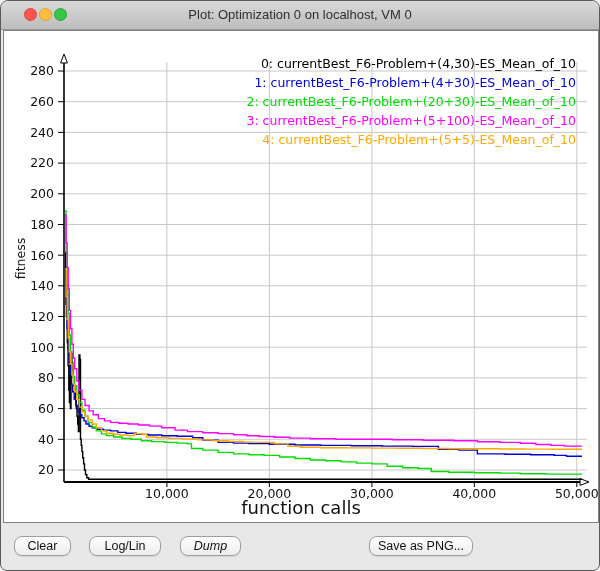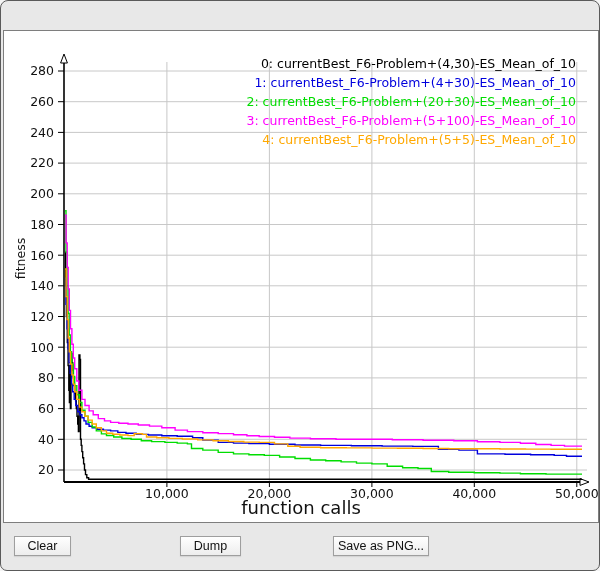--- a/index.html
+++ b/index.html
@@ -37,29 +37,35 @@
     font-size:12.5px; color:#111;
     transform:rotate(-90deg);
   }
   .xlabel{
     position:absolute; left:2px; top:466px; width:590px; text-align:center;
     font-size:18px; color:#111;
   }
   .btn{
     position:absolute; top:535px; height:20px; box-sizing:border-box;
     background:linear-gradient(#ffffff,#ededed);
-    border:1px solid #9e9e9e; border-radius:0;
+    border:1px solid #9e9e9e; border-radius:8px;
     font-family:"Liberation Sans", sans-serif; font-size:12.5px; color:#111;
     padding:0; line-height:17px; box-shadow:0 1px 1px rgba(0,0,0,0.08);
   }
 </style>
 </head>
 <body>
 
 <div class="window">
+  <div class="titlebar">
+    <span class="tl red"></span>
+    <span class="tl yellow"></span>
+    <span class="tl green"></span>
+    <div class="title">Plot: Optimization 0  on localhost, VM 0</div>
+  </div>
 
   <div class="plot-panel">
     <svg class="plot-svg" width="594" height="491" viewBox="0 0 594 491">
         <defs>
           <clipPath id="plotclip">
             <rect x="61" y="30" width="517" height="420"></rect>
           </clipPath>
         </defs>
         <g stroke="#c8c8c8" stroke-width="1">
           <line x1="60" y1="439.0" x2="583" y2="439.0"></line>
@@ -143,15 +149,16 @@
         <div style="color: rgb(0, 0, 221);">1: currentBest_F6-Problem+(4+30)-ES_Mean_of_10</div>
         <div style="color: rgb(0, 221, 0);">2: currentBest_F6-Problem+(20+30)-ES_Mean_of_10</div>
         <div style="color: rgb(255, 0, 255);">3: currentBest_F6-Problem+(5+100)-ES_Mean_of_10</div>
         <div style="color: rgb(255, 168, 0);">4: currentBest_F6-Problem+(5+5)-ES_Mean_of_10</div>
       </div>
     <div class="ylabel">fitness</div>
     <div class="xlabel">function calls</div>
   </div>
 
   <button class="btn" style="left:13px;width:57px;">Clear</button>
-  <button class="btn" style="left:179px;width:61px;">Dump</button>
-  <button class="btn" style="left:332px;width:96px;">Save as PNG...</button>
+  <button class="btn" style="left:88px;width:72px;">Log/Lin</button>
+  <button class="btn" style="left:179px;width:61px;font-style:italic;">Dump</button>
+  <button class="btn" style="left:368px;width:104px;">Save as PNG...</button>
 </div>
 
 </body></html>

